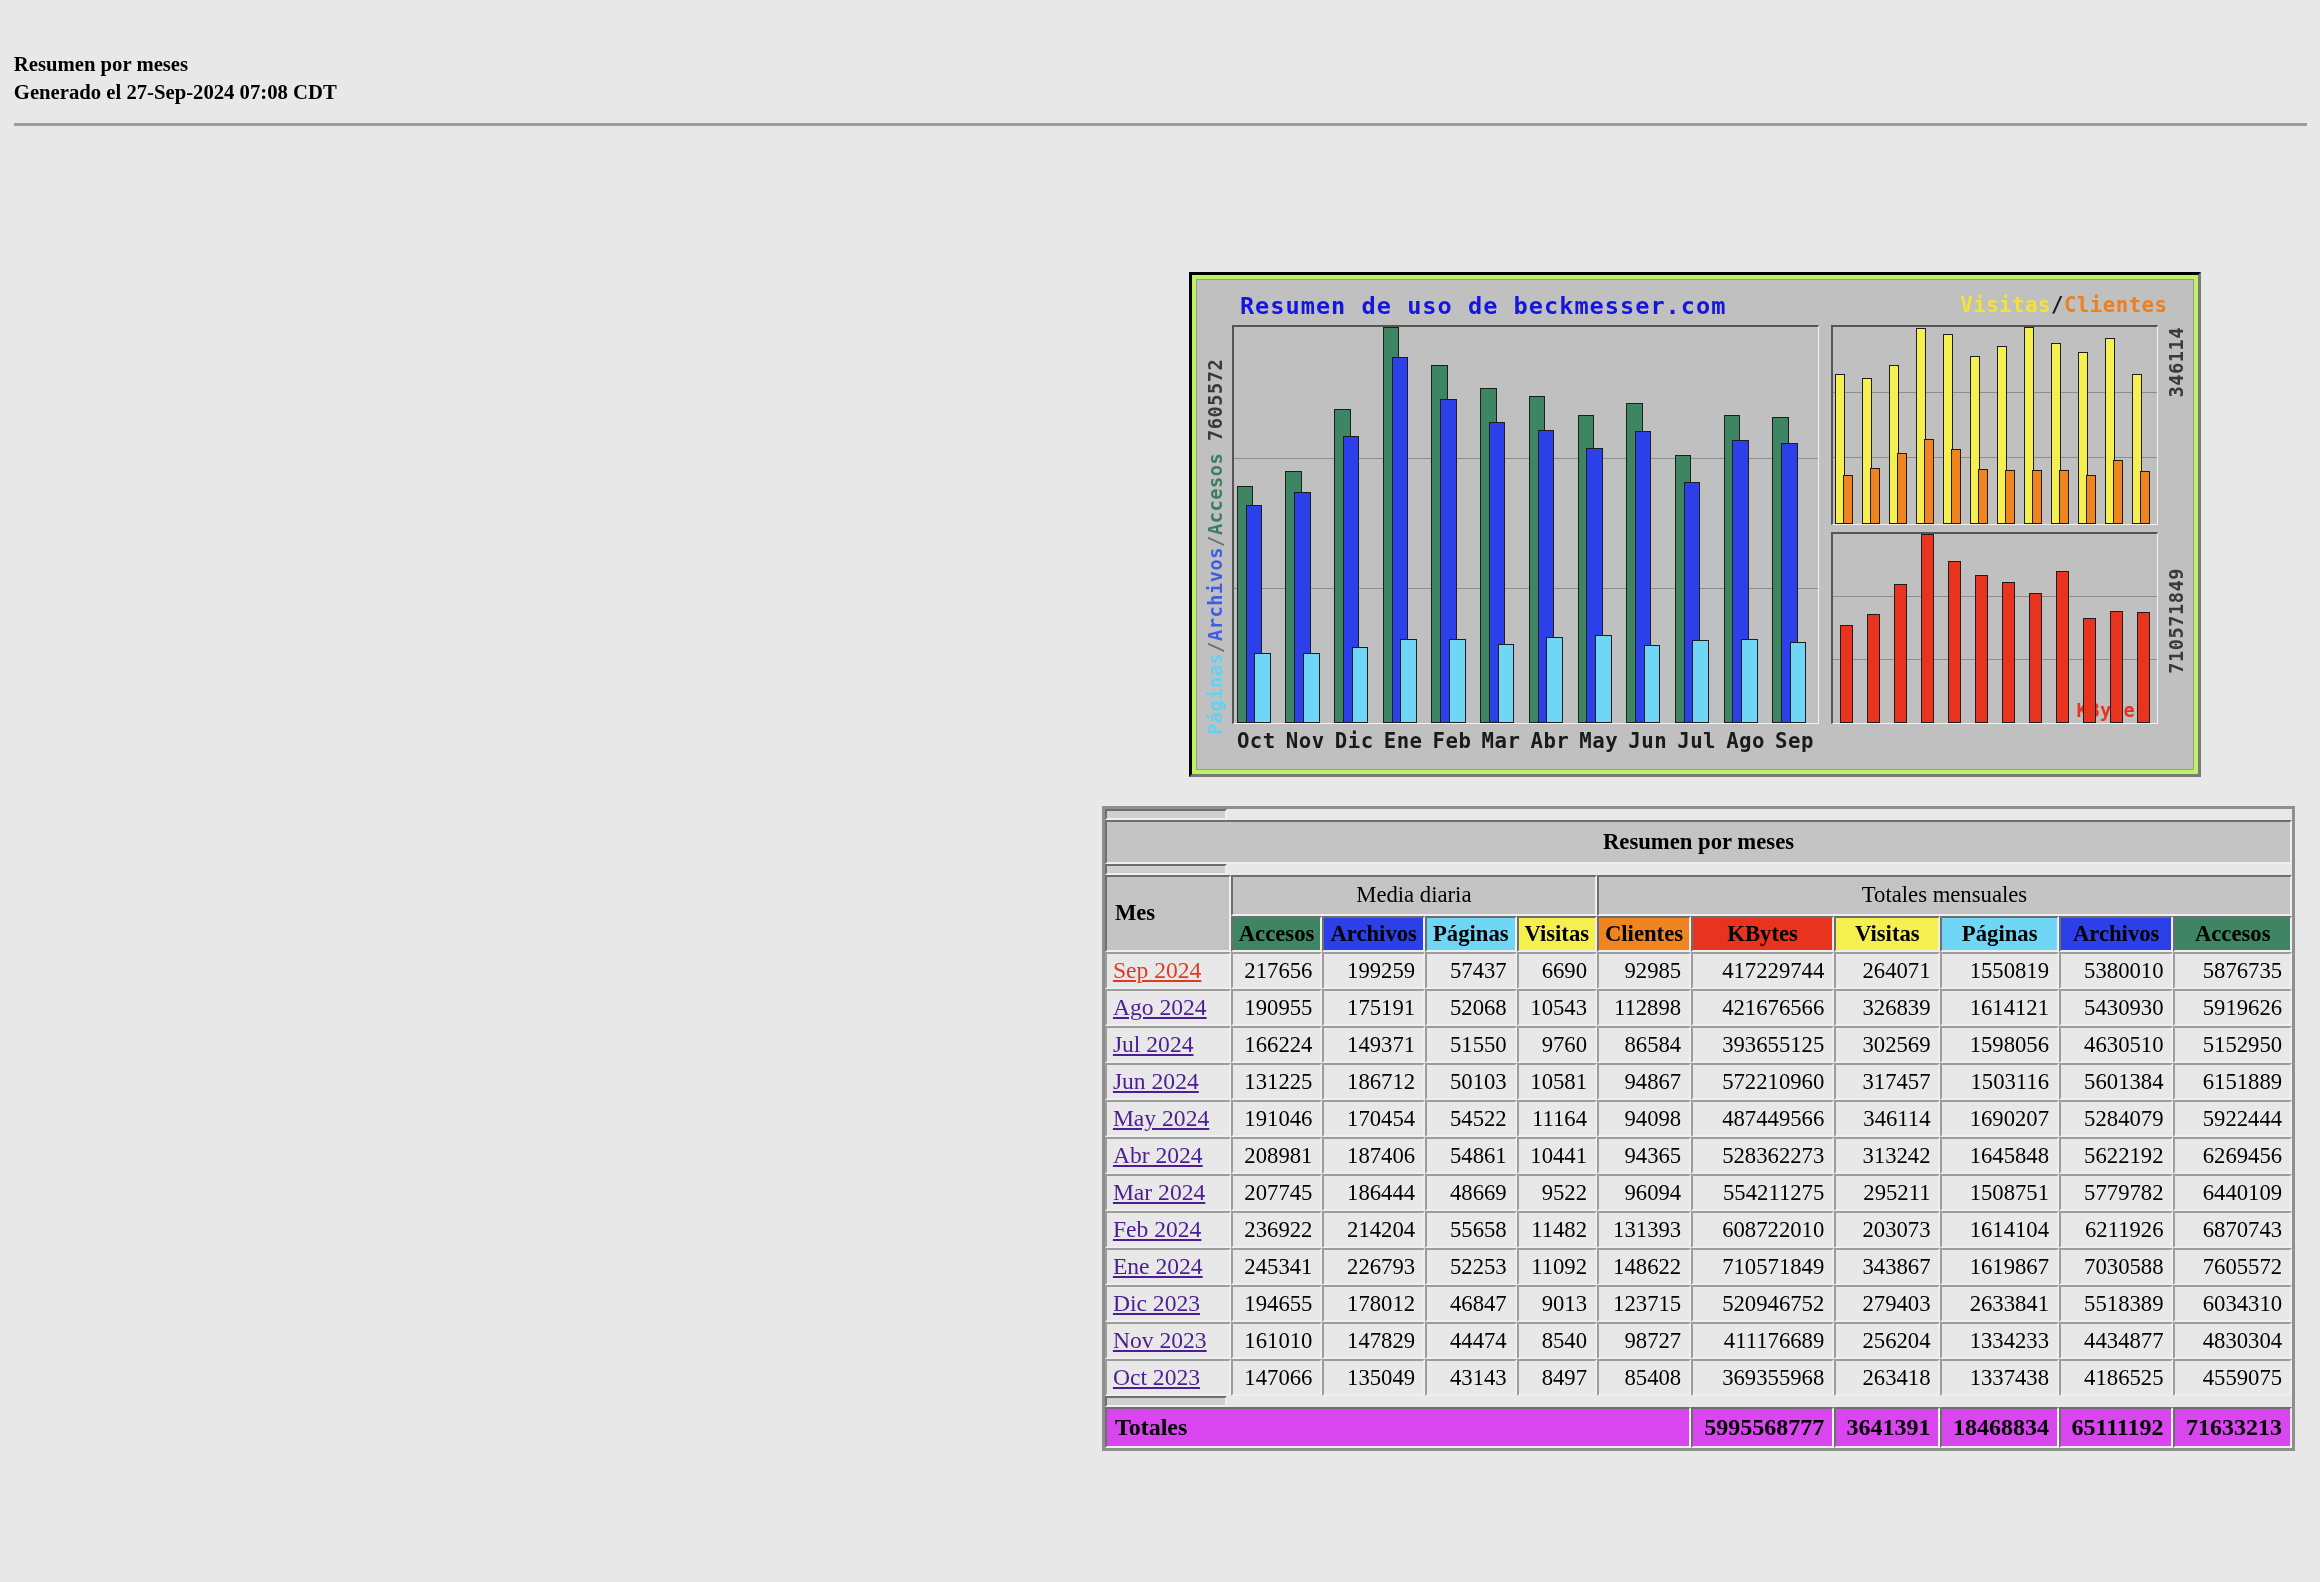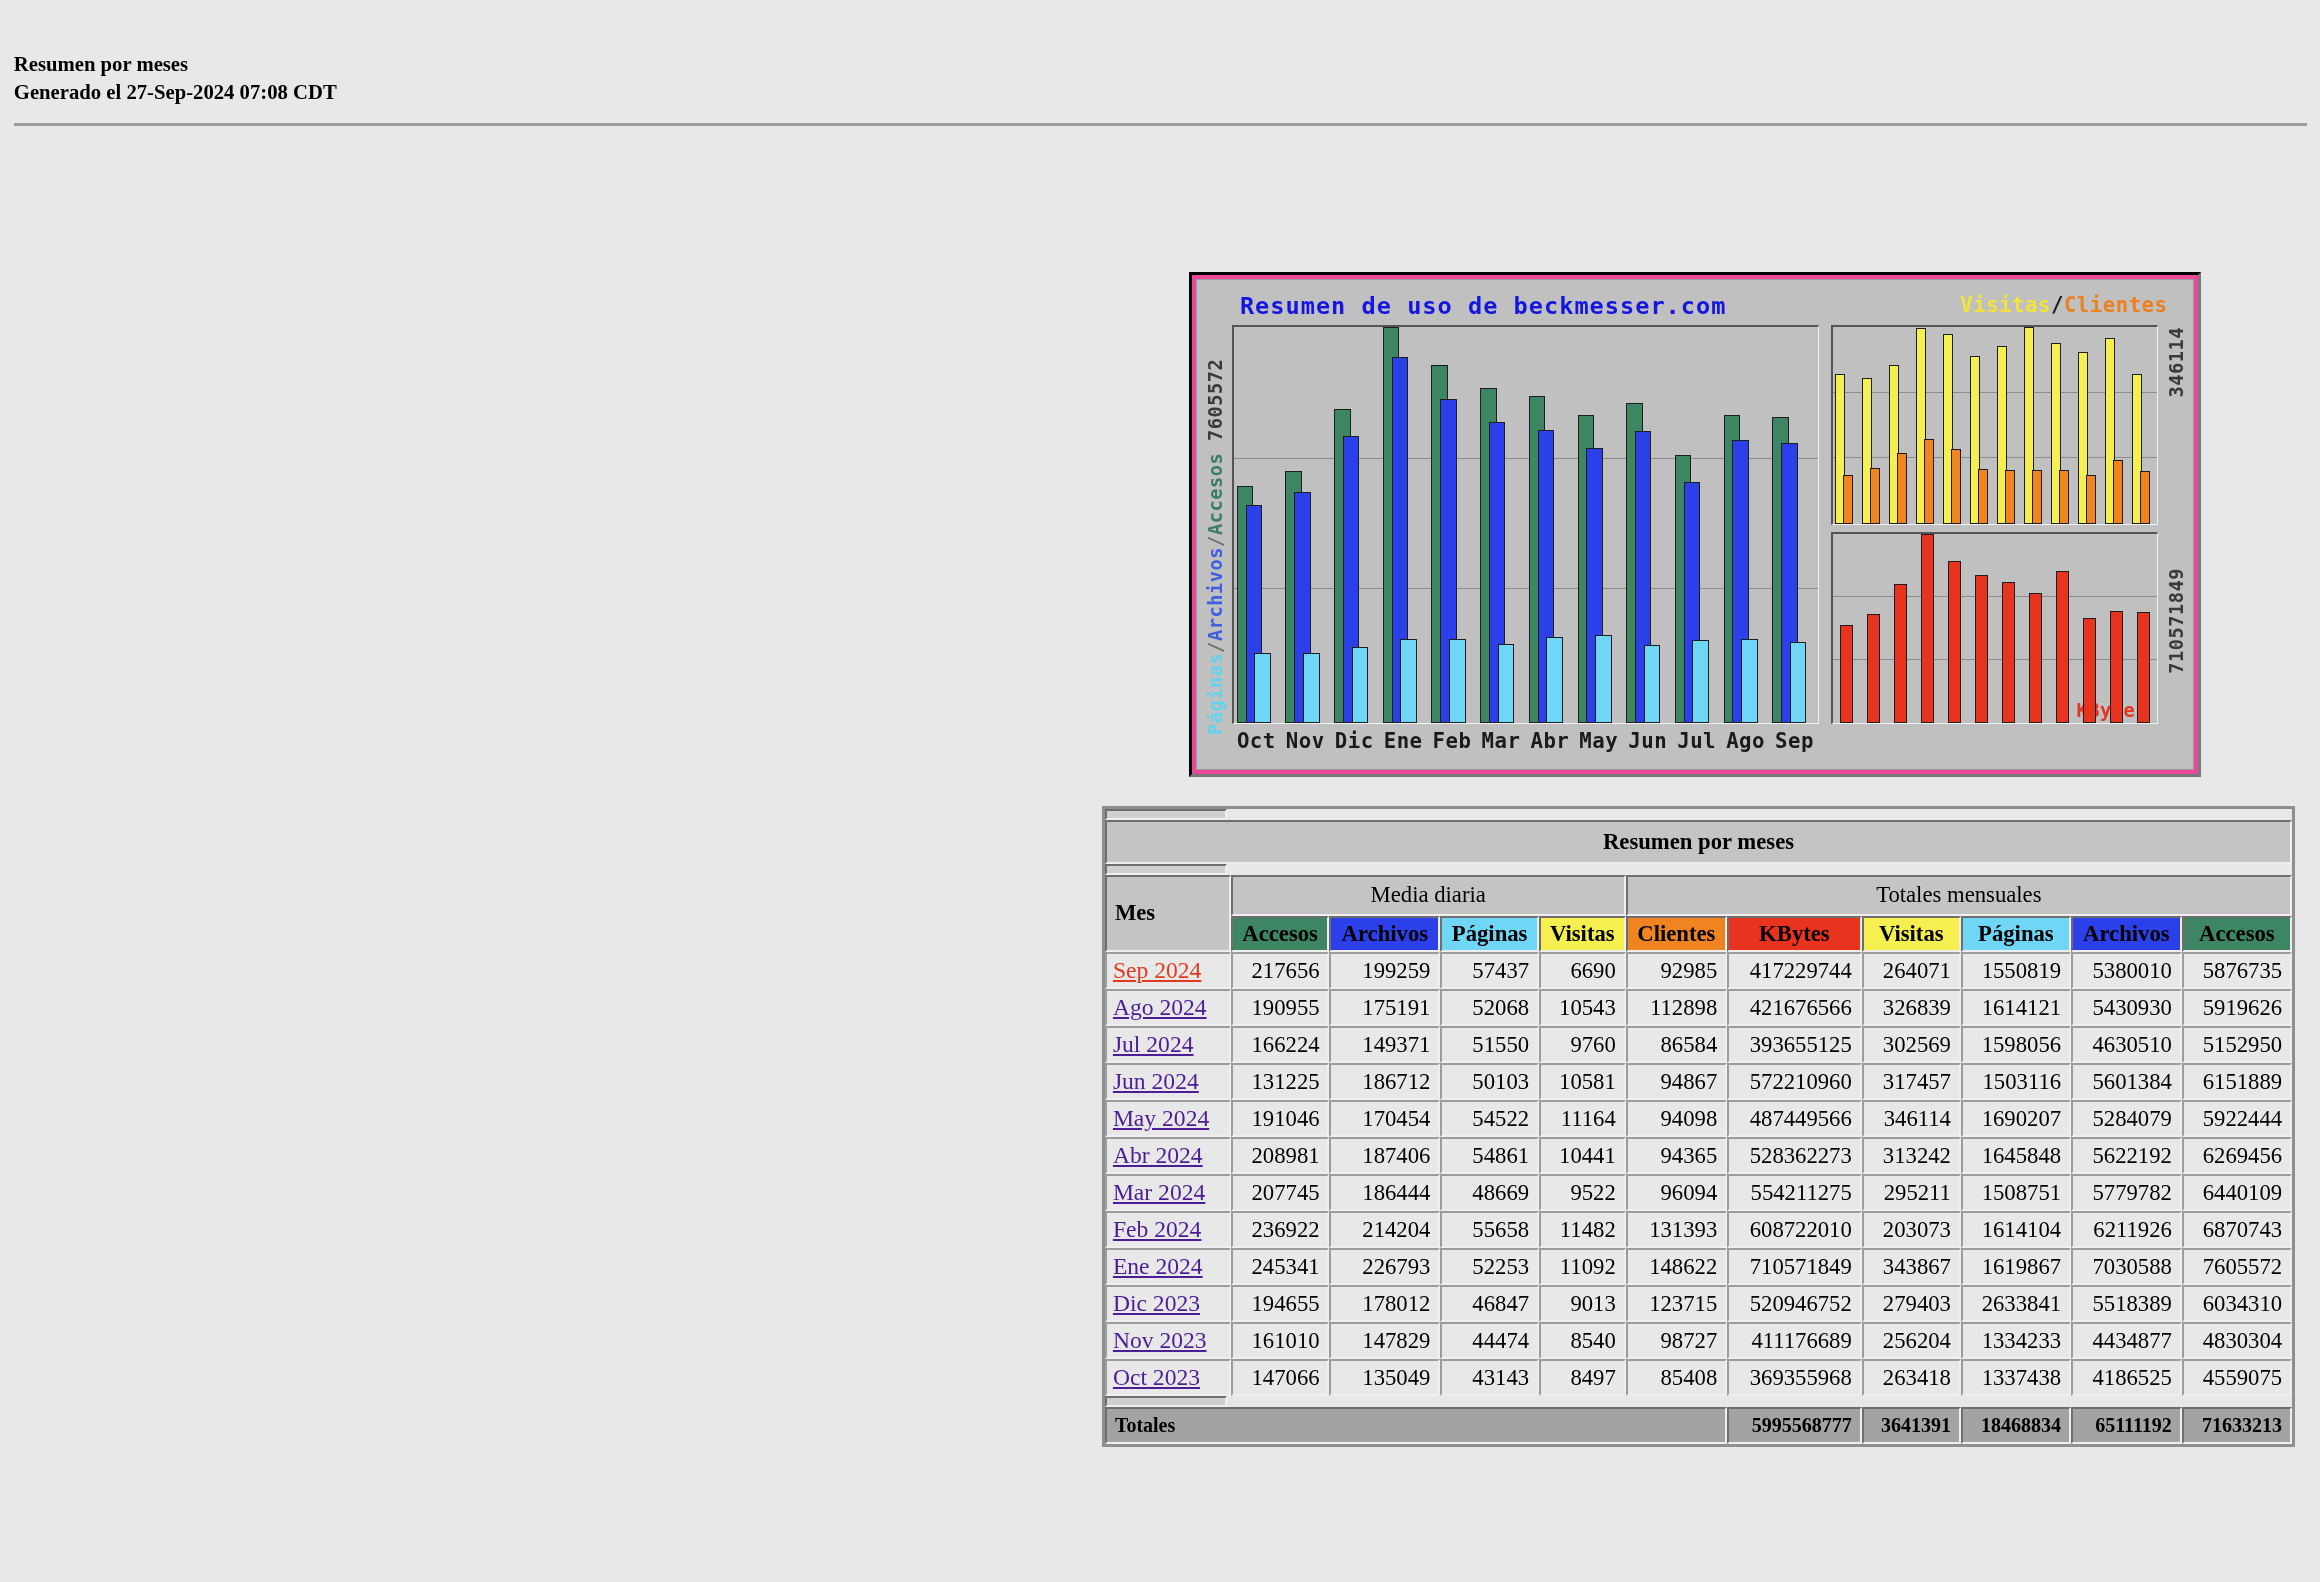--- a/index.html
+++ b/index.html
@@ -48,21 +48,21 @@
     width: 1012px;
     height: 505px;
   }
   .chart-outer {
     width: 100%;
     height: 100%;
     box-sizing: border-box;
     border: 3px solid #000;
     border-right-color: #7a7a7a;
     border-bottom-color: #7a7a7a;
-    background: #ec4899;
+    background: #bef264;
     padding: 3.9px;
   }
   .chart-inner {
     position: relative;
     width: 100%;
     height: 100%;
     box-sizing: border-box;
     background: #c0c0c0;
     border: 1px solid #9a9a9a;
   }
@@ -317,25 +317,25 @@
     background: #e8e8e8;
     border: 2px solid #9c9c9c;
     border-right-color: #efefef;
     border-bottom-color: #efefef;
     text-align: right;
     font-size: 23.6px;
     padding: 3px 7.9px !important;
     white-space: nowrap;
   }
   tr.totals td {
-    background: #a3a3a3;
+    background: #d946ef;
     border: 2px solid #6e6e6e;
     border-right-color: #efefef;
     border-bottom-color: #efefef;
-    font-size: 20px;
+    font-size: 24px;
     font-weight: bold;
     padding: 4.9px 7.9px !important;
   }
   tr.totals td.tot-label {
     text-align: left;
   }
   tr.totals td.tot-num {
     text-align: right;
     white-space: nowrap;
   }

